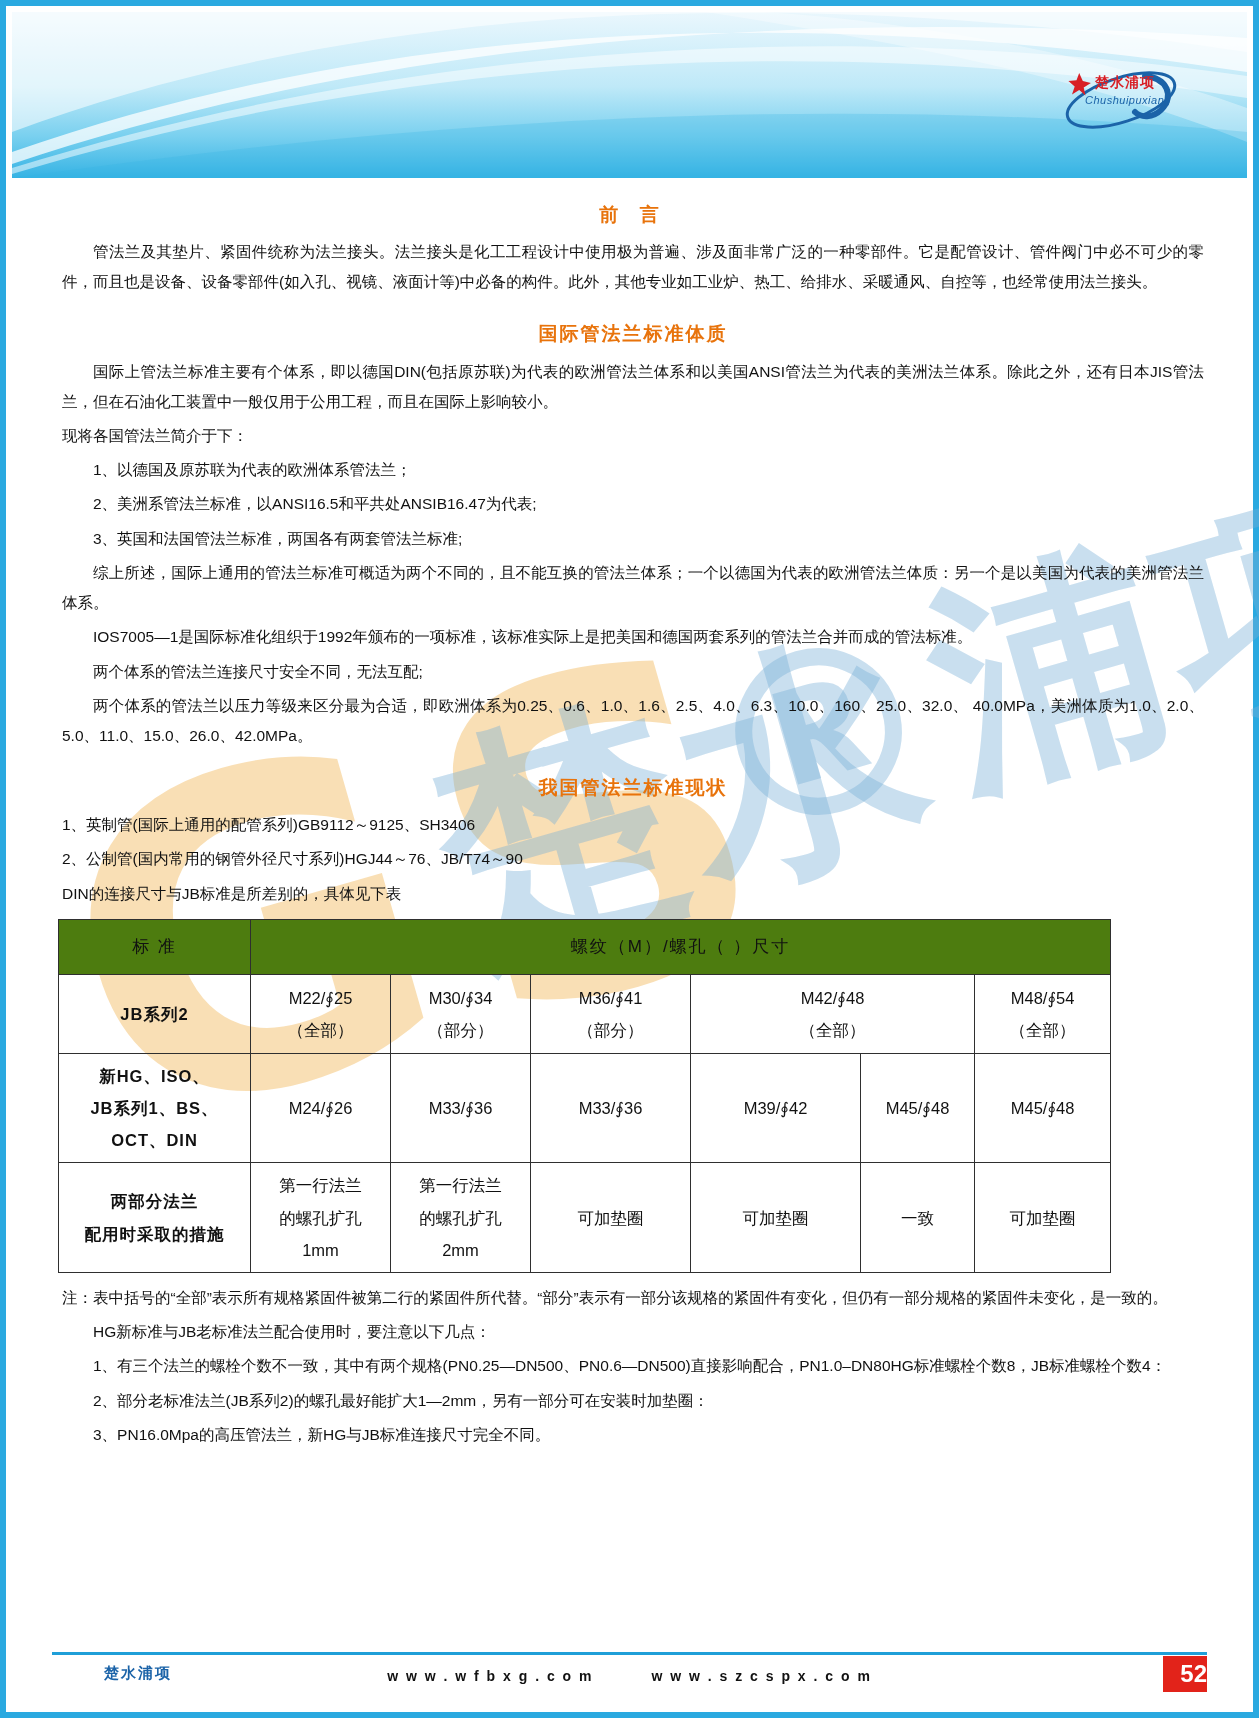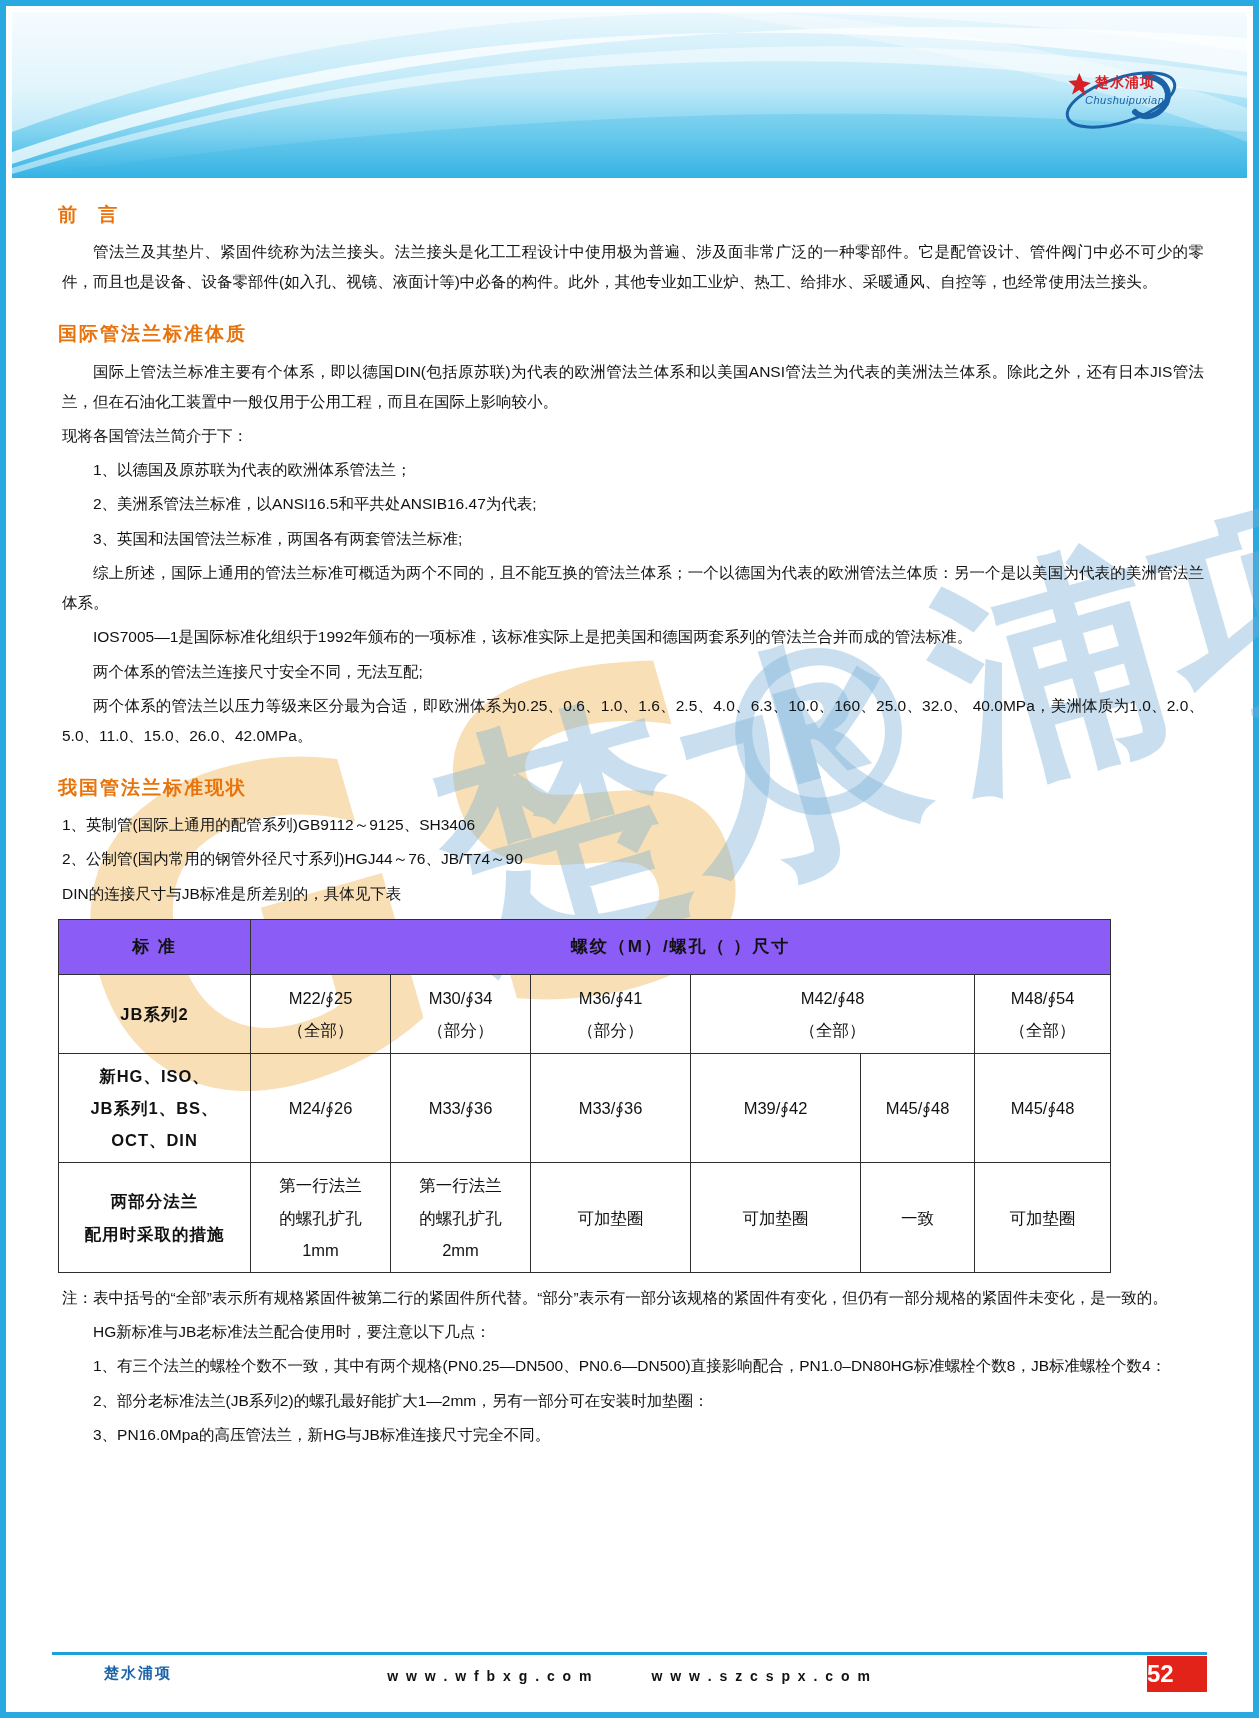--- a/index.html
+++ b/index.html
@@ -58,41 +58,41 @@
     white-space:nowrap;
   }
   .wm-blue{color:rgba(120,175,215,.40);}
 
   
   .content{
     position:absolute;left:52px;top:190px;width:1150px;
     font-size:15.5px;line-height:1.95;color:#111;
   }
   h2.sec{
-    color:#e8730b;font-size:19px;font-weight:bold;margin:0 0 2px 0;letter-spacing:2px;
+    color:#e8730b;font-size:19px;font-weight:bold;margin:0 0 2px 0;letter-spacing:2px;text-align:center;
   }
   h2.sec.first{letter-spacing:8px;}
   p{margin:4px;text-align:justify;}
   .indent{text-indent:2em;}
   .gap{height:14px;}
   .gap-s{height:6px;}
 
   
   table.flange{
     border-collapse:collapse;width:1030px;margin:10px 0 0 0;
     table-layout:fixed;position:relative;z-index:3;
   }
   table.flange th,table.flange td{
     border:1px solid #2f2f2f;
     text-align:center;vertical-align:middle;
     font-size:16.5px;color:#111;padding:6px 2px;
     background:transparent;
   }
   table.flange thead th{
-    background:#8b5cf6;color:#111;font-weight:bold;height:42px;font-size:17px;letter-spacing:2px;
+    background:#4d7c0f;color:#111;font-weight:normal;height:42px;font-size:17px;letter-spacing:2px;
   }
   table.flange td.rowhead{font-weight:bold;letter-spacing:1px;}
   td.tall{height:66px;}
   .nowrap{white-space:nowrap;}
 
   
   .footer{
     position:absolute;left:6px;right:6px;bottom:6px;height:58px;
     background:#ffffff;
   }
@@ -101,22 +101,22 @@
   }
   .footer-logo{
     position:absolute;left:92px;top:16px;font-size:15px;color:#1b63a8;font-weight:bold;letter-spacing:2px;
   }
   .footer-urls{
     position:absolute;left:0;right:0;top:20px;text-align:center;
     font-size:14px;color:#111;font-weight:bold;letter-spacing:2px;
   }
   .footer-urls span{margin:0 26px;}
   .pagebox{
-    position:absolute;right:40px;top:8px;width:60px;height:36px;background:#e2231a;
-    color:#fff;font-size:24px;font-weight:bold;text-align:left;line-height:36px;
+    position:absolute;right:40px;top:8px;width:44px;height:36px;background:#e2231a;
+    color:#fff;font-size:24px;font-weight:bold;text-align:right;line-height:36px;
   }
 </style>
 </head>
 <body>
 
 <div class="page">
 
   <div class="header">
     <svg class="swoosh" viewBox="0 0 1247 166" preserveAspectRatio="none">
       <path d="M0,120 C300,10 700,-40 1247,40 L1247,0 L0,0 Z" fill="#ffffff" opacity="0.55"></path>

